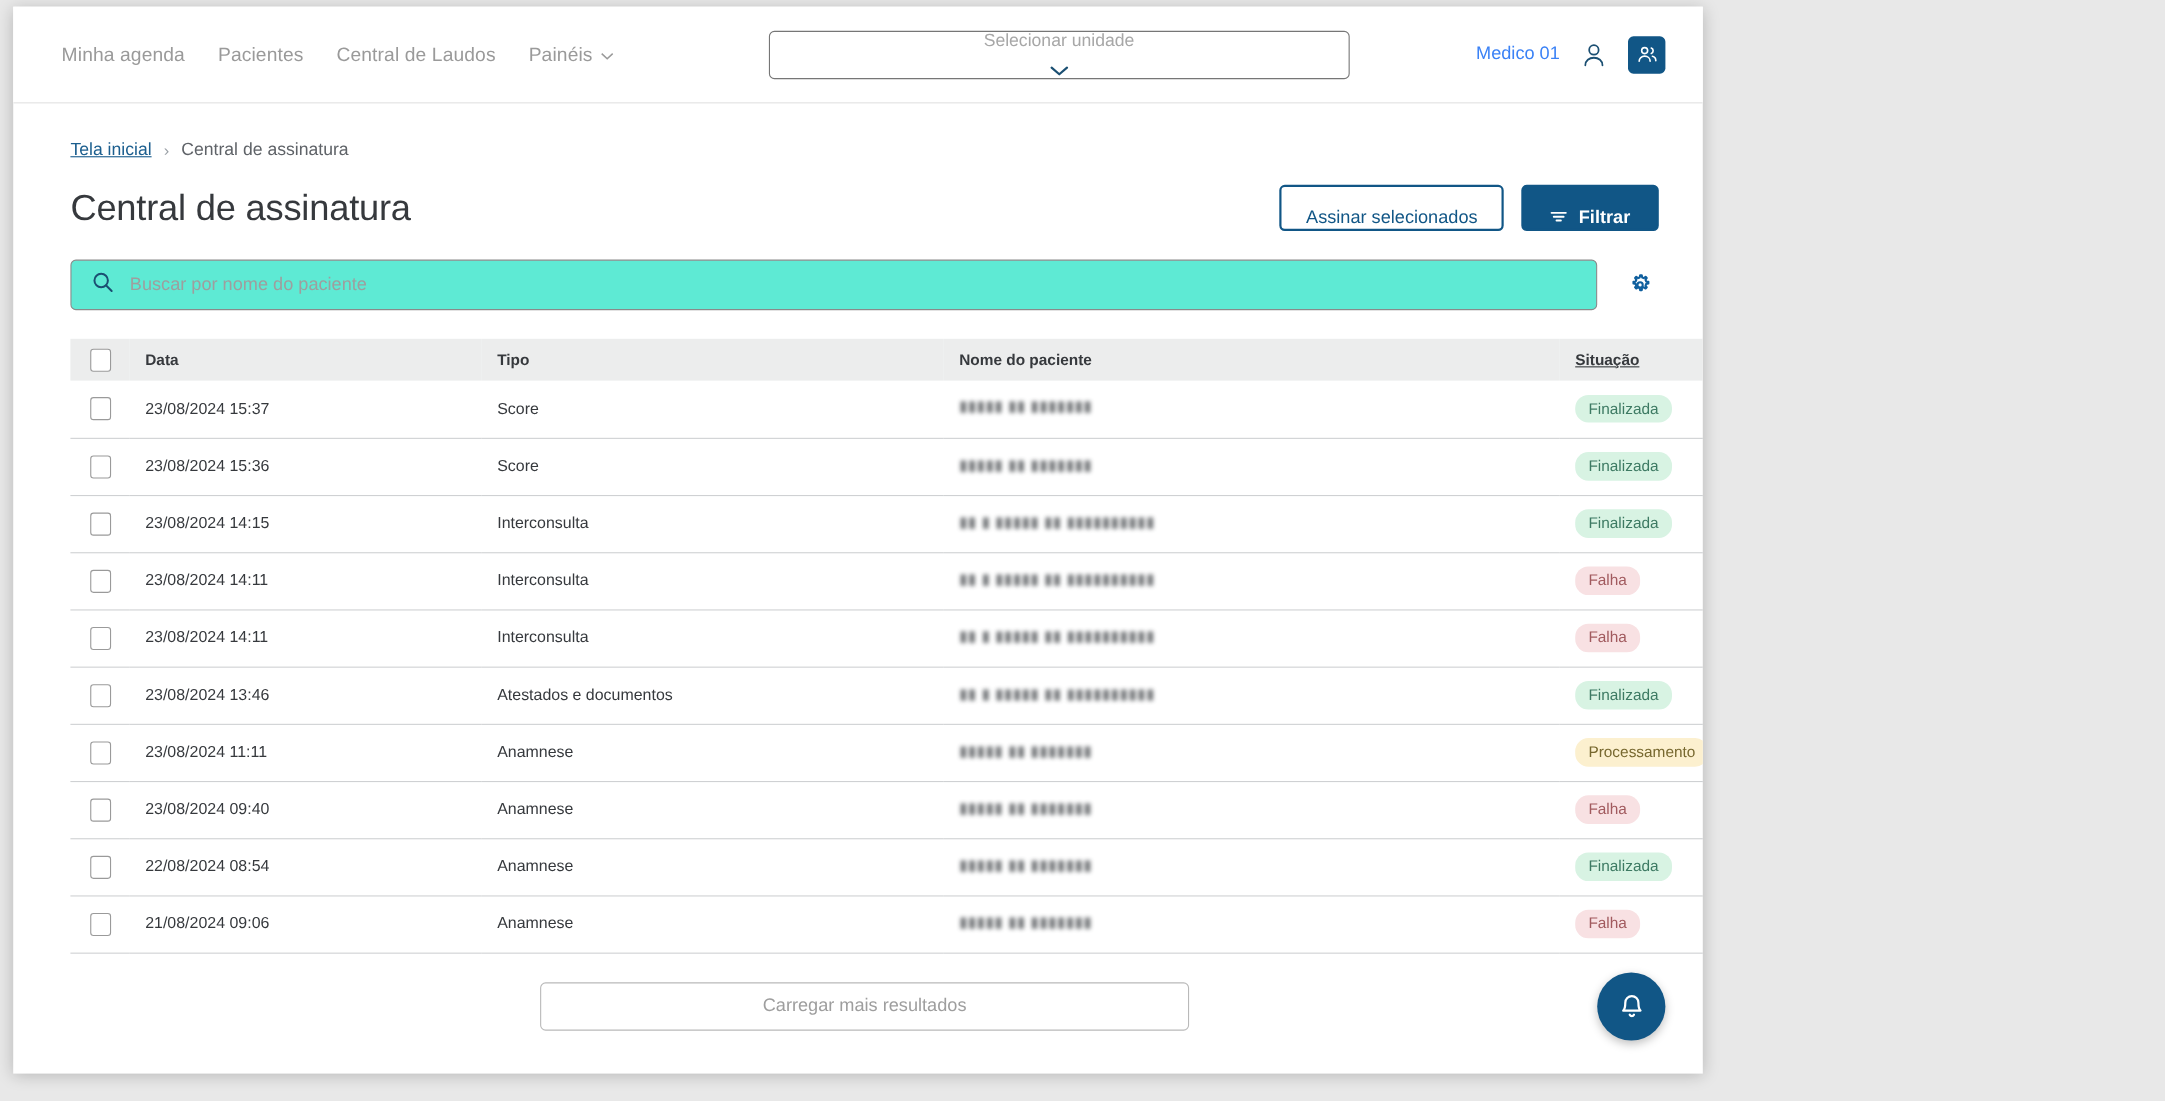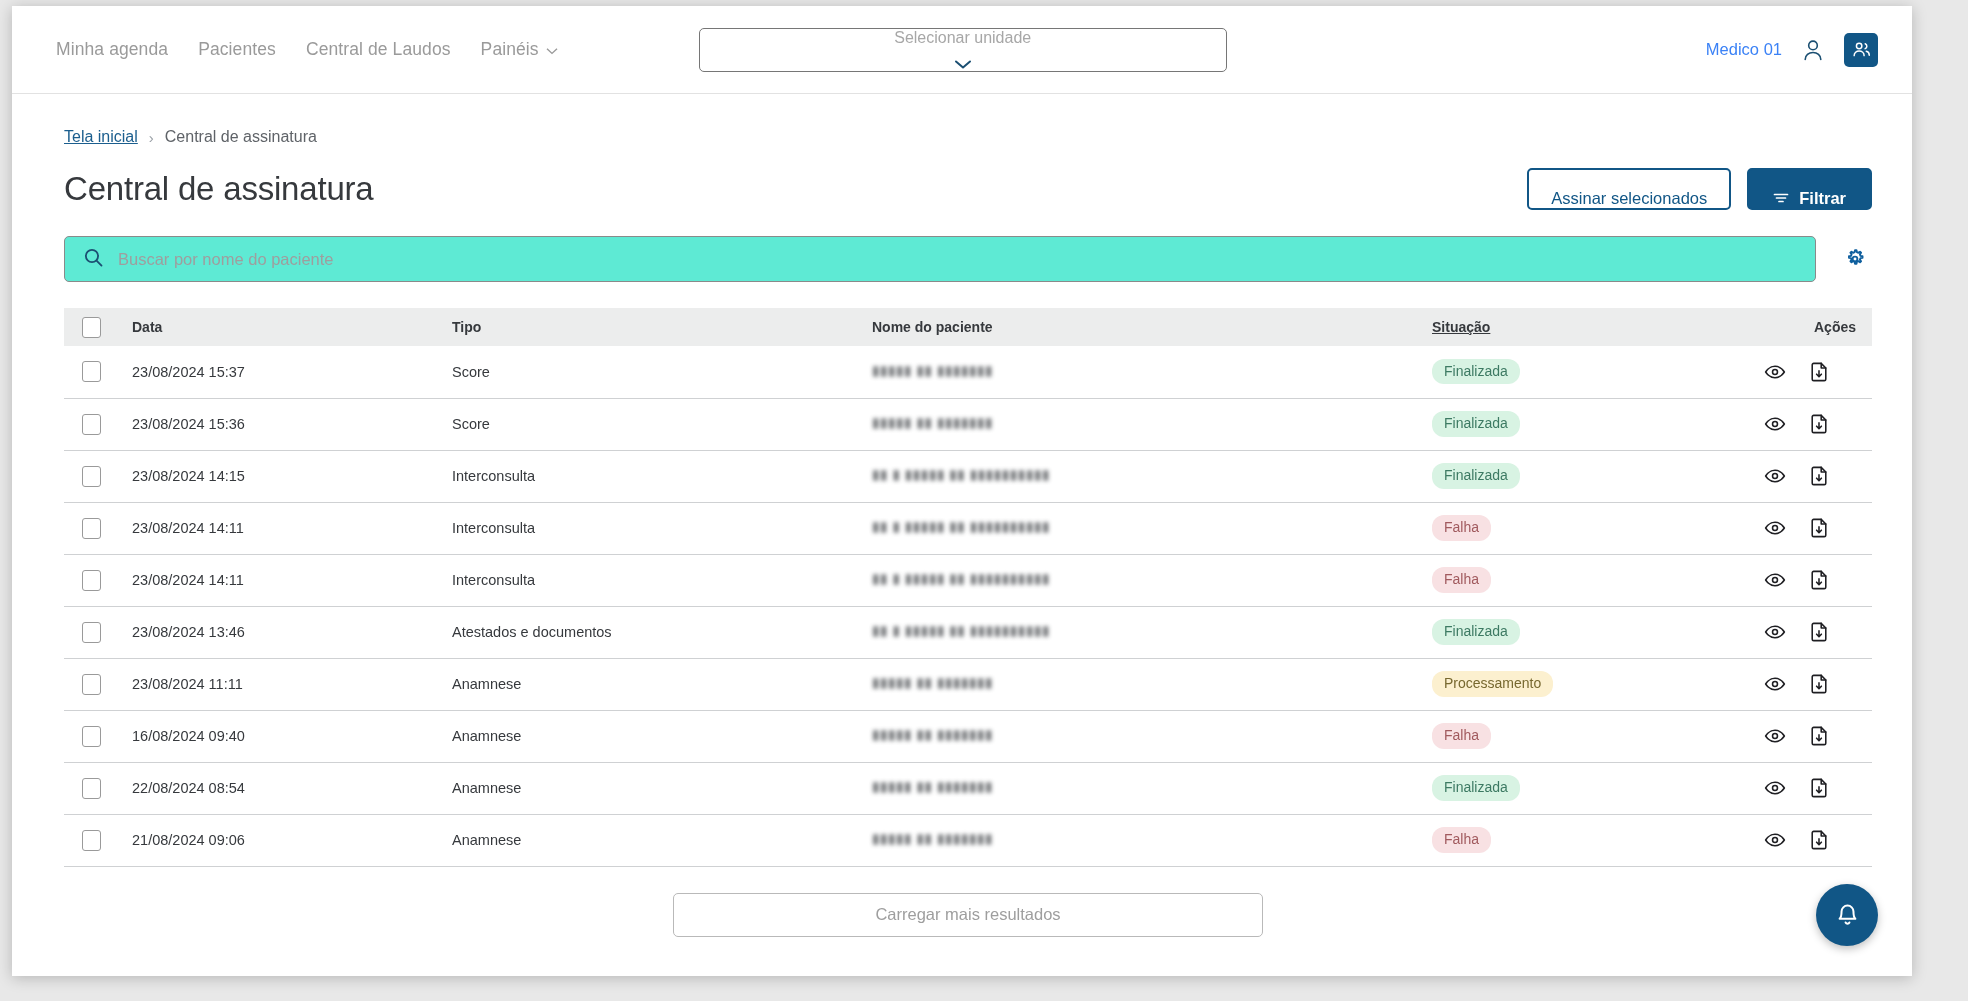--- a/index.html
+++ b/index.html
@@ -10,21 +10,21 @@
     height: 1001px;
     overflow: hidden;
     background: #e8e8e8;
     font-family: "Liberation Sans", sans-serif;
   }
 
   .page-shell {
     position: absolute;
     left: 12px;
     top: 6px;
-    width: 1900px;
+    width: 1536px;
     height: 970px;
     background: #ffffff;
     box-shadow: 0 2px 14px rgba(0,0,0,0.22);
     overflow: hidden;
   }
 
   
   .topnav {
     height: 88px;
     border-bottom: 1px solid #e2e2e2;
@@ -651,21 +651,21 @@
                     <path d="M12 10.8v6.2M9.4 14.4L12 17.1l2.6-2.7"></path>
                   </svg></span>
               </div>
             </td>
           </tr>
           <tr>
             <td class="col-check">
               <span class="cbox"></span>
             </td>
             <td>
-              <div class="cell">16/08/2024 09:40</div>
+              <div class="cell">23/08/2024 09:40</div>
             </td>
             <td>
               <div class="cell">Anamnese</div>
             </td>
             <td>
               <div class="cell"><span class="redact">▮▮▮▮▮ ▮▮ ▮▮▮▮▮▮▮</span></div>
             </td>
             <td>
               <div class="cell"><span class="badge badge-falha">Falha</span></div>
             </td>

